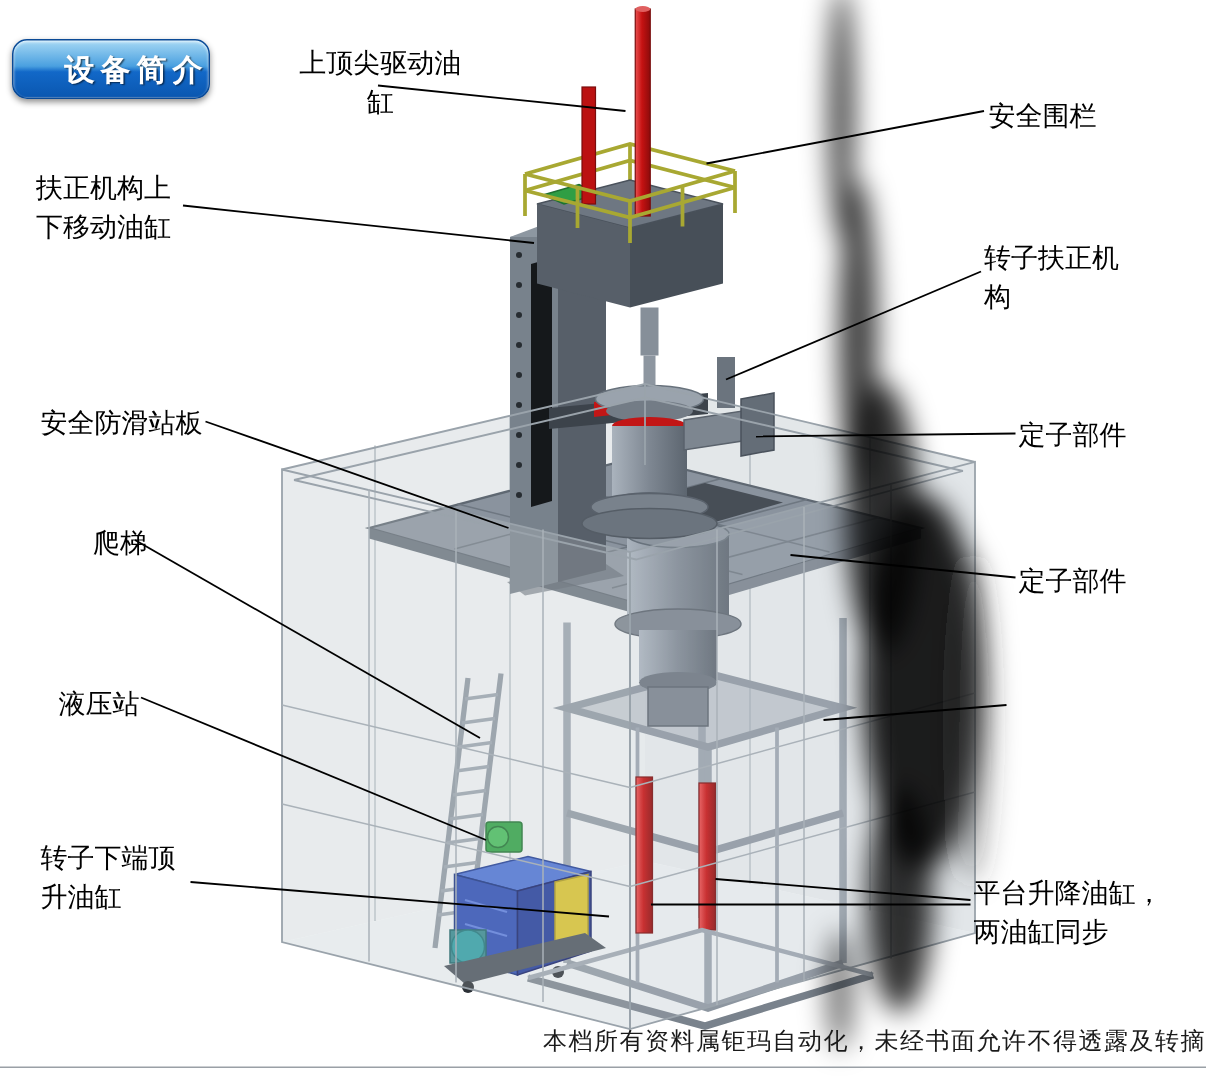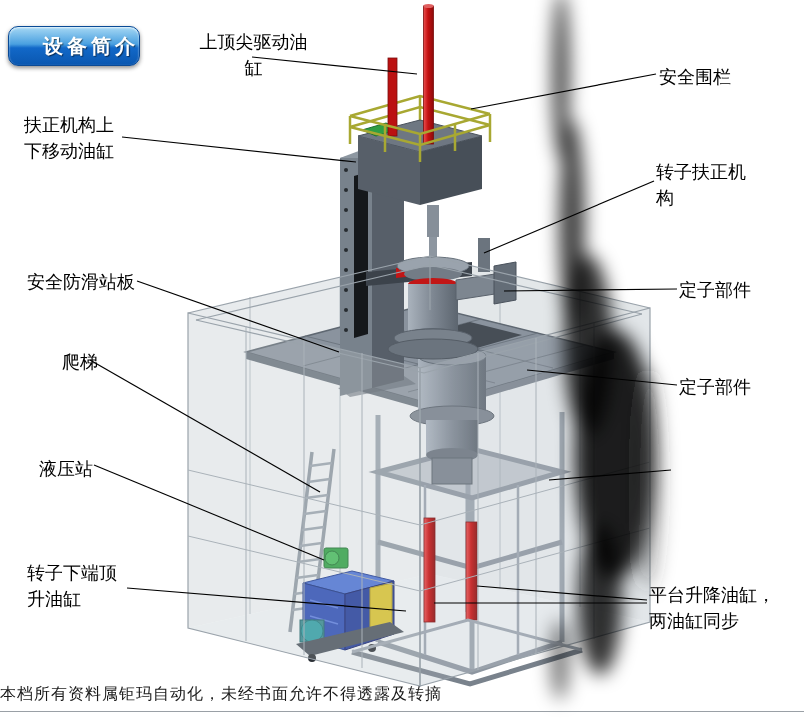--- a/index.html
+++ b/index.html
@@ -18,21 +18,21 @@
   .badge span{
     color:#fff;font-size:20px;font-weight:bold;letter-spacing:4px;
     text-shadow:1px 1px 1px rgba(0,0,0,.55);
   }
   .callout{
     position:absolute;font-size:18px;line-height:26px;color:#000;
     word-break:break-all;white-space:normal;
   }
   .nowrap{white-space:nowrap;}
   .footer{
-    position:absolute;left:0;right:0;top:684px;text-align:left;
+    position:absolute;left:0;right:0;top:684px;text-align:right;
     font-size:16px;color:#1a1a1a;letter-spacing:1px;
   }
   .bottom-rule{position:absolute;left:0;right:0;top:711px;border-top:1px solid #9aa0a6;}
 </style>
 </head>
 <body>
 
 <div class="stage">
 
   <svg class="scene" viewBox="0 0 804 719" xmlns="http://www.w3.org/2000/svg">

